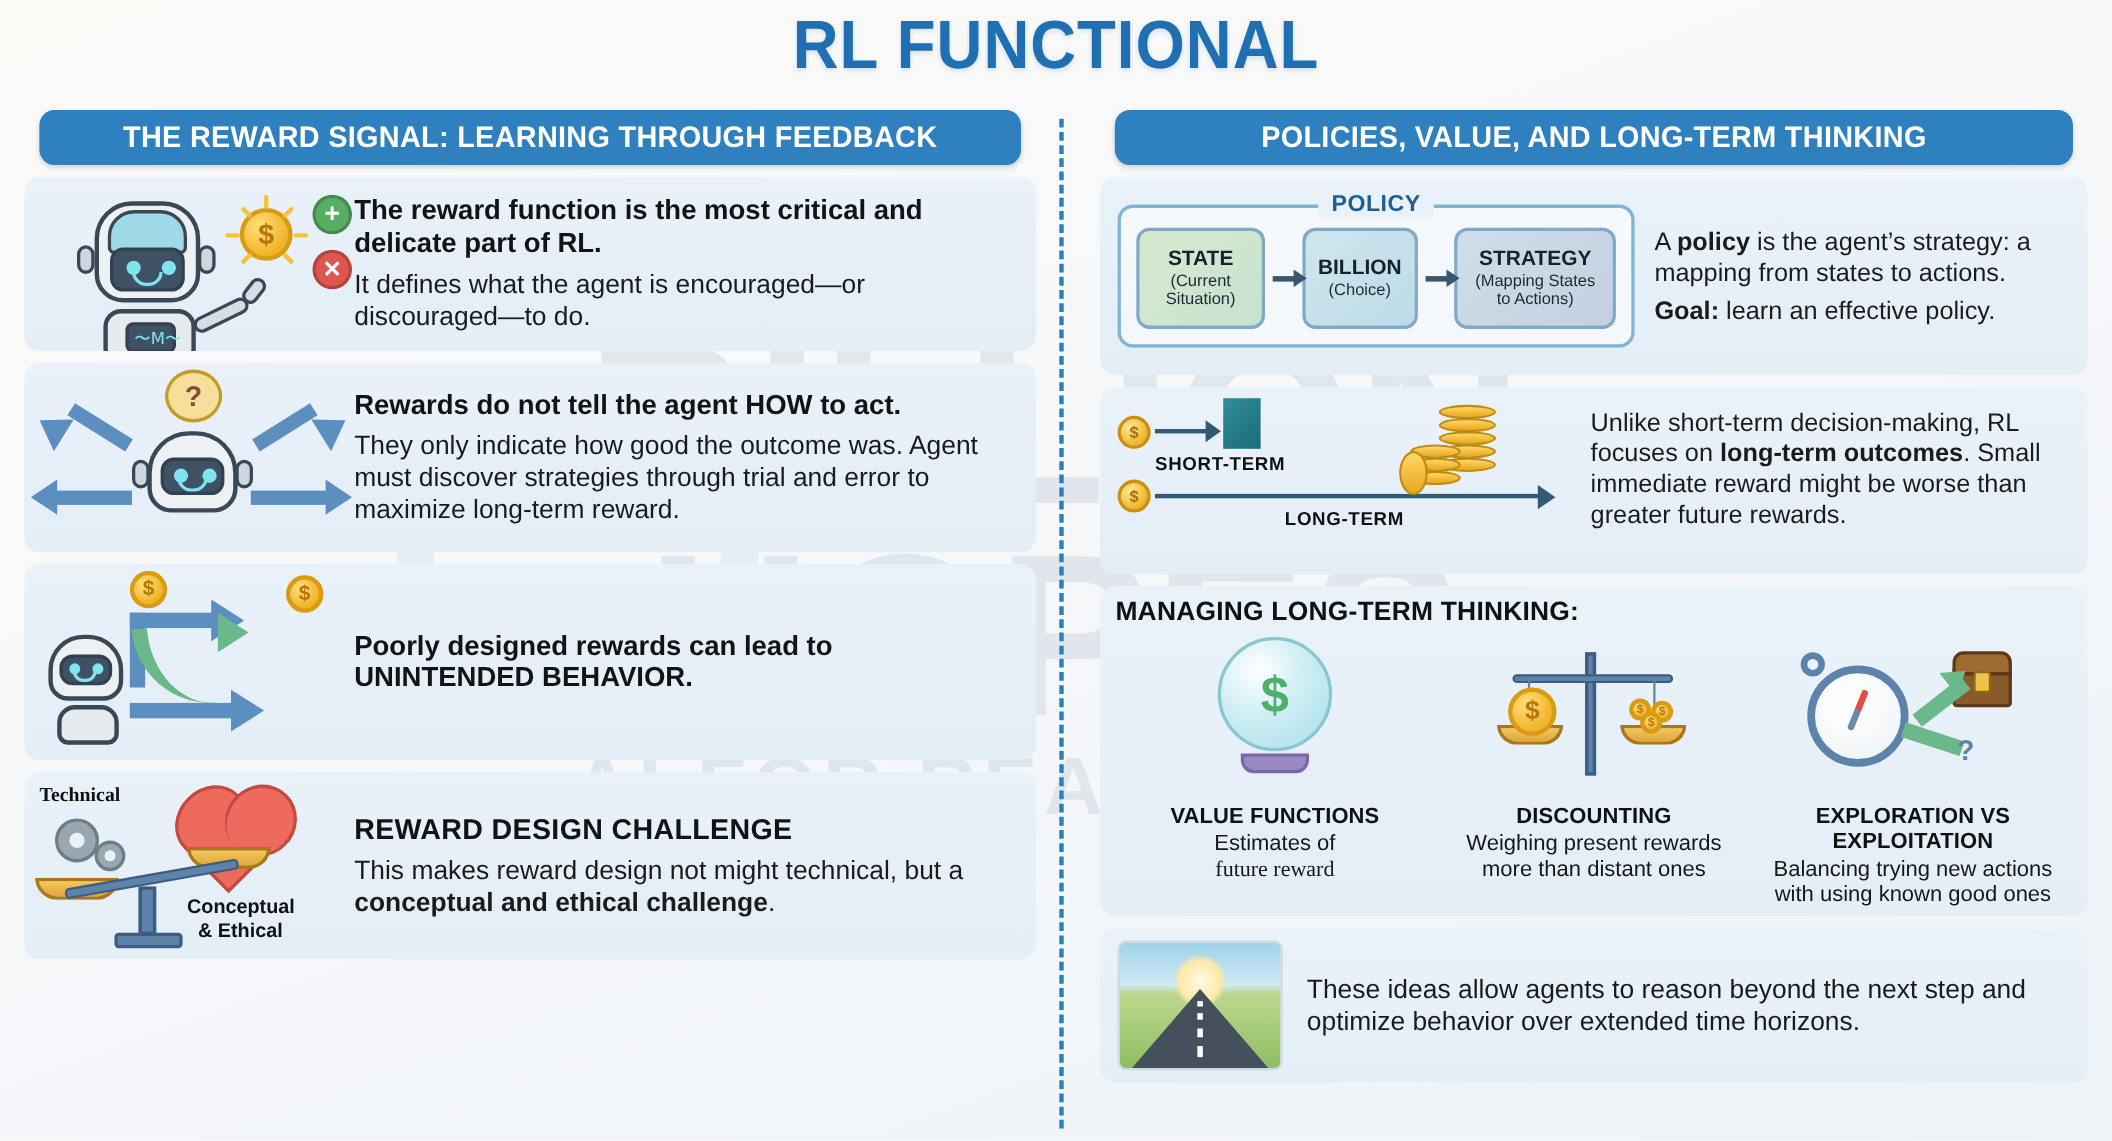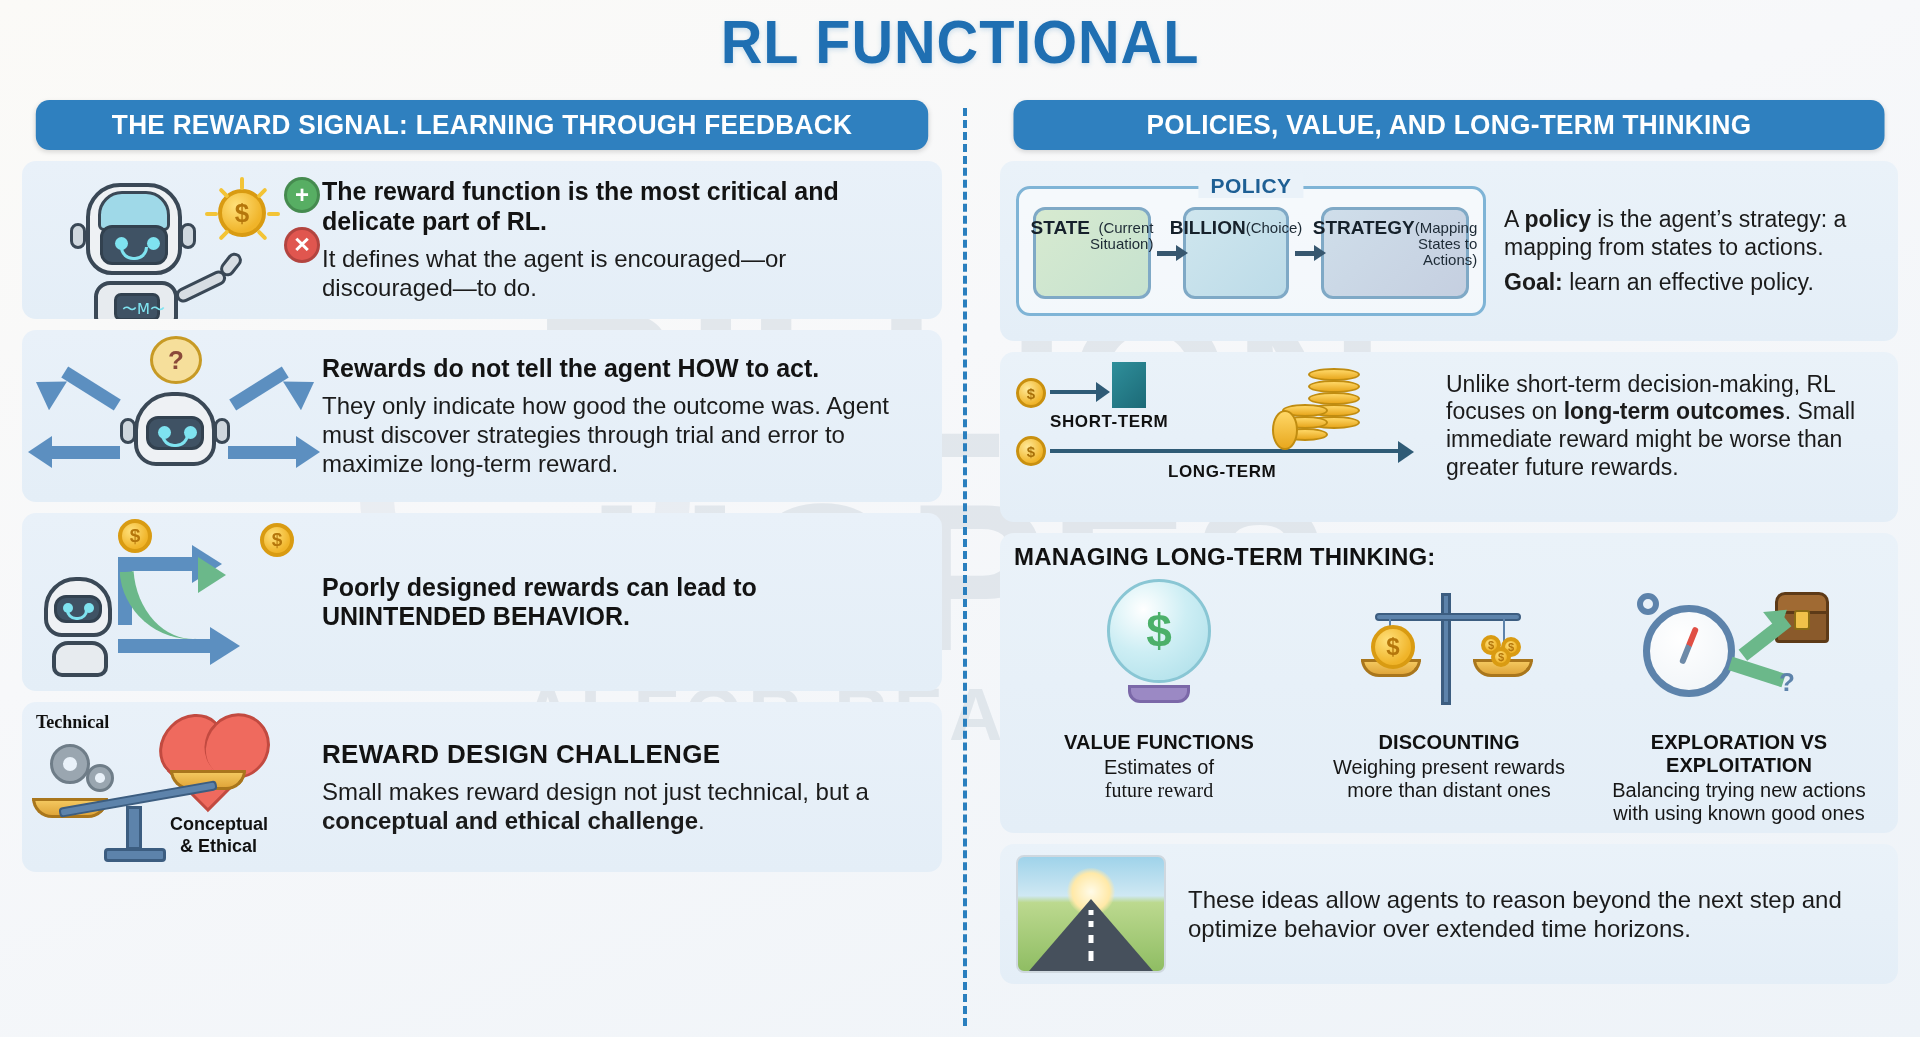--- a/index.html
+++ b/index.html
@@ -151,22 +151,22 @@
     position:relative; border:3px solid #7fb4d6; border-radius:14px;
     background:rgba(255,255,255,.55); padding:18px 14px 14px;
   }
   .policy-label{
     position:absolute; top:-15px; left:50%; transform:translateX(-50%);
     background:#eaf2f9; padding:0 12px; font-size:21px; font-weight:bold; color:#1e5f94;
     letter-spacing:.5px;
   }
   .pflow{ display:flex; align-items:center; justify-content:center; gap:0; }
   .pbox{
-    border:3px solid #7fa9c6; border-radius:12px; text-align:right;
-    padding:8px 10px; min-height:92px; display:flex; flex-direction:row; justify-content:center;
+    border:3px solid #7fa9c6; border-radius:12px; text-align:center;
+    padding:8px 10px; min-height:92px; display:flex; flex-direction:column; justify-content:center;
   }
   .pb1{ background:linear-gradient(135deg,#d7ead0,#c6e2cf); width:118px; }
   .pb2{ background:linear-gradient(135deg,#cfe6ee,#bcdbe8); width:106px; }
   .pb3{ background:linear-gradient(135deg,#cfdeea,#c5cfe0); width:148px; }
   .pbt{ font-size:19px; font-weight:bold; color:#16212b; line-height:1.05; }
   .pbs{ font-size:15px; color:#1d2a35; line-height:1.08; margin-top:2px; }
   .parrow{ width:34px; display:flex; align-items:center; justify-content:center; }
   .parrow span{ display:block; width:20px; height:5px; background:#37576f; position:relative; }
   .parrow span:after{
     content:""; position:absolute; right:-11px; top:-6px; width:0;height:0;
@@ -358,21 +358,21 @@
         <div class="sc-pan" style="left:10px;top:96px;width:76px;height:20px;"></div>
         <div class="sc-pan" style="left:148px;top:68px;width:76px;height:20px;"></div>
         <div class="sc-beam" style="left:36px;top:92px;width:160px;height:10px;transform:rotate(-10deg);"></div>
         <div class="sc-stand" style="left:104px;top:104px;width:16px;height:44px;"></div>
         <div class="sc-stand" style="left:82px;top:146px;width:62px;height:14px;border-radius:4px;"></div>
         <div class="cap" style="left:148px;top:112px;">Conceptual</div>
         <div class="cap" style="left:158px;top:134px;">&amp; Ethical</div>
       </div>
       <div class="txt" style="width:580px;">
         <div class="lead" style="font-size:26px;letter-spacing:.3px;">REWARD DESIGN CHALLENGE</div>
-        <div class="body"><span>Small makes reward design not just technical, but a </span><b>conceptual and ethical challenge</b><span>.</span></div>
+        <div class="body"><span>This makes reward design not might technical, but a </span><b>conceptual and ethical challenge</b><span>.</span></div>
       </div>
     </div>
   </div>
 </div>
 
 <div class="col col-right">
 
   <div class="hdr">POLICIES, VALUE, AND LONG-TERM THINKING</div>
 
   <div class="rp" style="height:180px;padding:14px 16px;">

